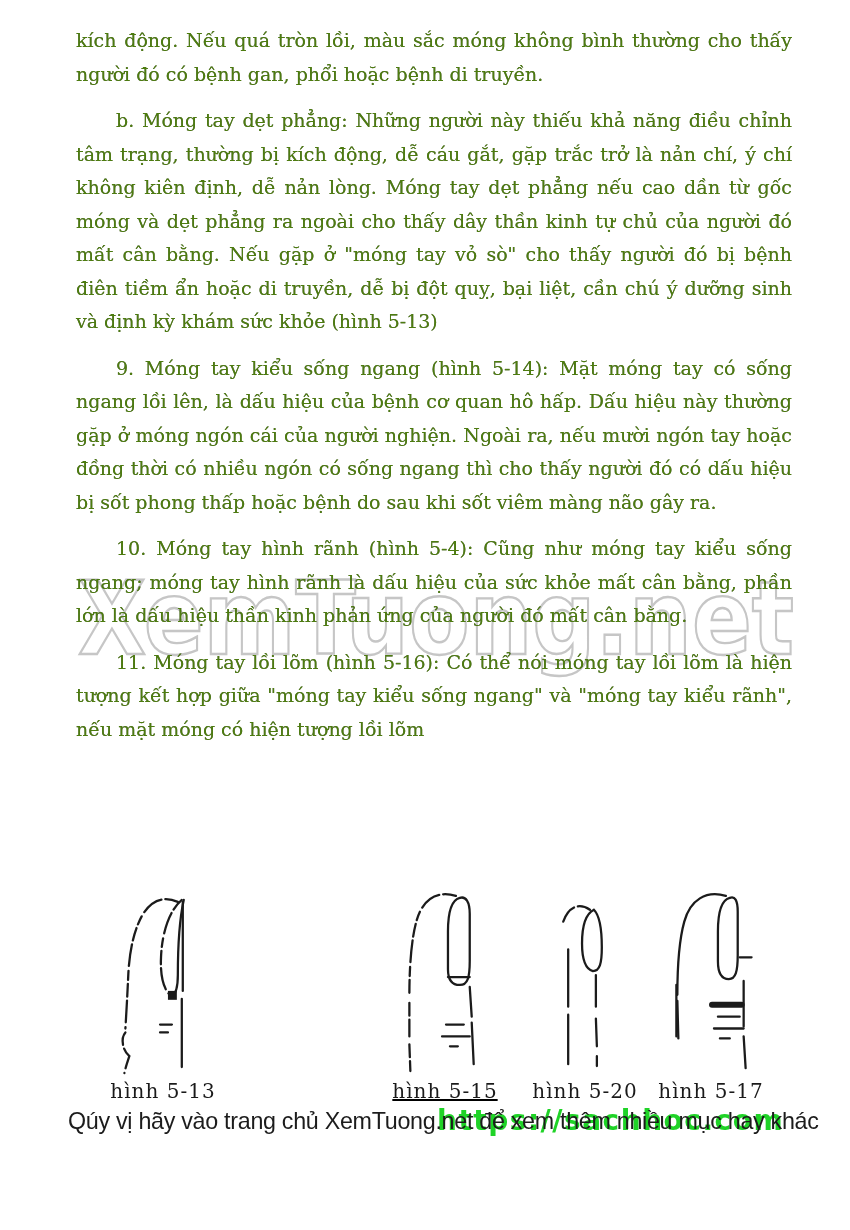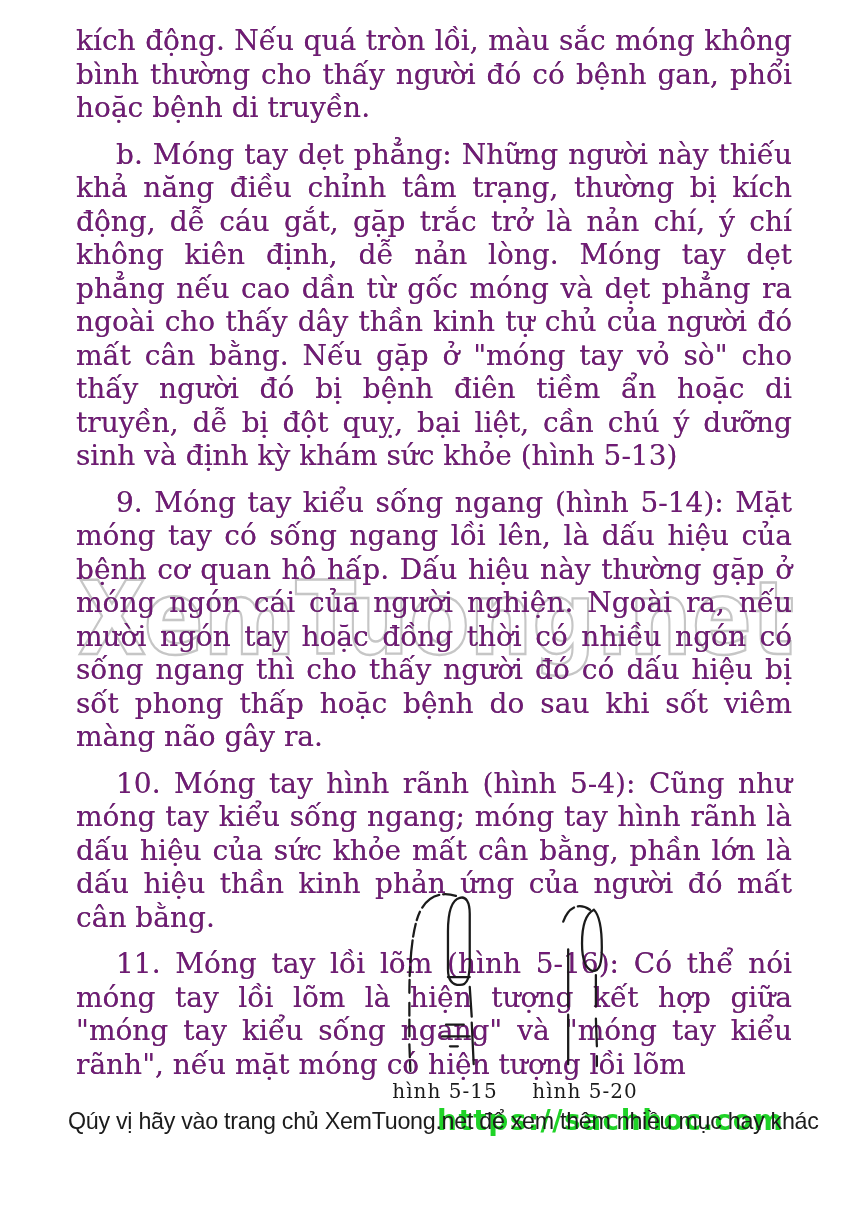--- a/index.html
+++ b/index.html
@@ -5,36 +5,36 @@
   html,body { margin:0; padding:0; background:#ffffff; }
   .page {
     position:relative; width:850px; height:1230px; background:#ffffff;
     overflow:hidden; font-family:"DejaVu Serif", serif;
   }
   
   .watermark { position:absolute; left:76px; top:548px; z-index:1; }
   
   .bodytext {
     position:absolute; left:76px; top:24px; width:716px; z-index:2;
-    color:#701a75; font-size:28px; line-height:33.5px; text-align:justify;
+    color:#4d7c0f; font-size:19px; line-height:33.5px; text-align:justify;
   }
   .bodytext p {
     margin:0 0 13px 0; text-indent:40px;
     text-shadow:0 0 0.5px rgba(0,0,0,0.55);
   }
   .bodytext p.no-indent { text-indent:0; }
   
   .figures { position:absolute; left:0; top:888px; width:850px; height:230px; z-index:2; }
   .figure { position:absolute; width:110px; text-align:center; }
   .figure svg { display:block; }
   .figure .caption {
     display:block; margin-top:3px; font-size:20px; color:#1a1a1a;
     letter-spacing:1px; white-space:nowrap;
   }
-  .fig1 { left:108px; } .fig2 { left:246px; } .fig3 { left:390px; }
+  .fig1 { left:108px; } .fig2 { left:246px; } .fig3 { left:390px;text-decoration:underline; }
   .fig4 { left:530px; } .fig5 { left:656px; }
   .sketch { stroke:#1b1b1b; stroke-width:2.3; fill:none; stroke-linecap:round; }
   .sketch-dash { stroke-dasharray:13 4 22 5 9 4; }
   .sketch-thick { stroke-width:6; }
   
   .footer { position:absolute; left:68px; top:1105px; width:770px; height:52px; z-index:3;
             font-family:"Liberation Sans", sans-serif; }
   .footer-main {
     position:absolute; left:0; top:2px; font-size:24px; color:#1c1c1c;
     letter-spacing:-0.3px; white-space:nowrap; transform:scaleX(0.97);
@@ -60,20 +60,32 @@
   <div class="bodytext">
     <p class="no-indent">kích động. Nếu quá tròn lồi, màu sắc móng không bình thường cho thấy người đó có bệnh gan, phổi hoặc bệnh di truyền.</p>
     <p>b. Móng tay dẹt phẳng: Những người này thiếu khả năng điều chỉnh tâm trạng, thường bị kích động, dễ cáu gắt, gặp trắc trở là nản chí, ý chí không kiên định, dễ nản lòng. Móng tay dẹt phẳng nếu cao dần từ gốc móng và dẹt phẳng ra ngoài cho thấy dây thần kinh tự chủ của người đó mất cân bằng. Nếu gặp ở "móng tay vỏ sò" cho thấy người đó bị bệnh điên tiềm ẩn hoặc di truyền, dễ bị đột quỵ, bại liệt, cần chú ý dưỡng sinh và định kỳ khám sức khỏe (hình 5-13)</p>
     <p>9. Móng tay kiểu sống ngang (hình 5-14): Mặt móng tay có sống ngang lồi lên, là dấu hiệu của bệnh cơ quan hô hấp. Dấu hiệu này thường gặp ở móng ngón cái của người nghiện. Ngoài ra, nếu mười ngón tay hoặc đồng thời có nhiều ngón có sống ngang thì cho thấy người đó có dấu hiệu bị sốt phong thấp hoặc bệnh do sau khi sốt viêm màng não gây ra.</p>
     <p>10. Móng tay hình rãnh (hình 5-4): Cũng như móng tay kiểu sống ngang; móng tay hình rãnh là dấu hiệu của sức khỏe mất cân bằng, phần lớn là dấu hiệu thần kinh phản ứng của người đó mất cân bằng.</p>
     <p>11. Móng tay lồi lõm (hình 5-16): Có thể nói móng tay lồi lõm là hiện tượng kết hợp giữa "móng tay kiểu sống ngang" và "móng tay kiểu rãnh", nếu mặt móng có hiện tượng lồi lõm</p>
   </div>
 
   <div class="figures">
 
+    <div class="figure fig1">
+      <svg width="110" height="188" viewBox="0 0 110 190">
+        <path class="sketch sketch-dash" d="M70,14 C52,6 38,16 30,36 C24,50 21,68 20,86 C19,108 18,126 17,142"></path>
+        <path class="sketch sketch-dash" d="M17,146 C12,152 14,164 21,170 C19,176 17,182 16,187"></path>
+        <path class="sketch sketch-dash" d="M74,12 C62,22 54,44 53,70 C52,90 56,104 64,110"></path>
+        <path class="sketch" d="M76,12 C72,30 70,60 70,88 C70,100 68,107 64,110"></path>
+        <rect x="60" y="104" width="9" height="9" fill="#1b1b1b"></rect>
+        <path class="sketch" d="M75,14 L75,104 M74,112 L74,181"></path>
+        <path class="sketch" d="M52,138 L64,138 M52,146 L60,146"></path>
+      </svg>
+      <span class="caption">hình 5-13</span>
+    </div>
 
 
     <div class="figure fig3">
       <svg width="110" height="188" viewBox="0 0 110 190">
         <path class="sketch sketch-dash" d="M66,8 C46,2 32,12 26,34 C21,52 19,80 19,108 M19,116 L19,150 M19,158 L20,185"></path>
         <path class="sketch" d="M70,10 C62,12 58,24 58,44 L58,82 C58,92 62,98 70,98 C78,98 80,90 80,74 L80,26 C80,14 76,8 70,10"></path>
         <path class="sketch" stroke-width="7" d="M58,90 L80,90"></path>
         <path class="sketch" d="M80,100 L82,130 M82,136 L84,178"></path>
         <path class="sketch" d="M56,138 L74,138 M52,150 L80,150 M60,160 L68,160"></path>
       </svg>
@@ -83,20 +95,32 @@
     <div class="figure fig4">
       <svg width="110" height="188" viewBox="0 0 110 190">
         <path class="sketch sketch-dash" d="M60,22 C48,14 38,20 33,34"></path>
         <path class="sketch" d="M64,22 C56,26 52,38 52,56 C52,72 56,82 63,84 C70,84 72,76 72,60 C72,42 70,28 64,22"></path>
         <path class="sketch" d="M38,62 L38,120 M38,128 L38,178"></path>
         <path class="sketch" d="M66,88 L66,120 M66,132 L67,160 M67,170 L67,180"></path>
       </svg>
       <span class="caption">hình 5-20</span>
     </div>
 
+    <div class="figure fig5">
+      <svg width="110" height="188" viewBox="0 0 110 190">
+        <path class="sketch" d="M70,8 C50,2 34,12 28,34 C23,52 21,80 21,108 M21,114 L22,152"></path>
+        <path class="sketch" stroke-width="5" d="M20,98 L20,150"></path>
+        <path class="sketch" d="M74,10 C66,12 62,24 62,44 L62,74 C62,86 66,92 73,92 C80,92 82,84 82,68 L82,24 C82,12 79,8 74,10"></path>
+        <path class="sketch" d="M84,70 L96,70"></path>
+        <path class="sketch sketch-thick" d="M56,118 L86,118"></path>
+        <path class="sketch" d="M62,130 L84,130 M58,142 L88,142 M64,152 L74,152"></path>
+        <path class="sketch" d="M88,94 L88,140 M88,150 L90,182"></path>
+      </svg>
+      <span class="caption">hình 5-17</span>
+    </div>
 
   </div>
 
   <div class="footer">
     <div class="footer-main">Qúy vị hãy vào trang chủ XemTuong.net để xem thêm nhiều mục hay khác</div>
     <div class="footer-overlay" style="color: rgb(31, 211, 39);">https://sachhoc.com</div>
   </div>
 
 </div>
 

